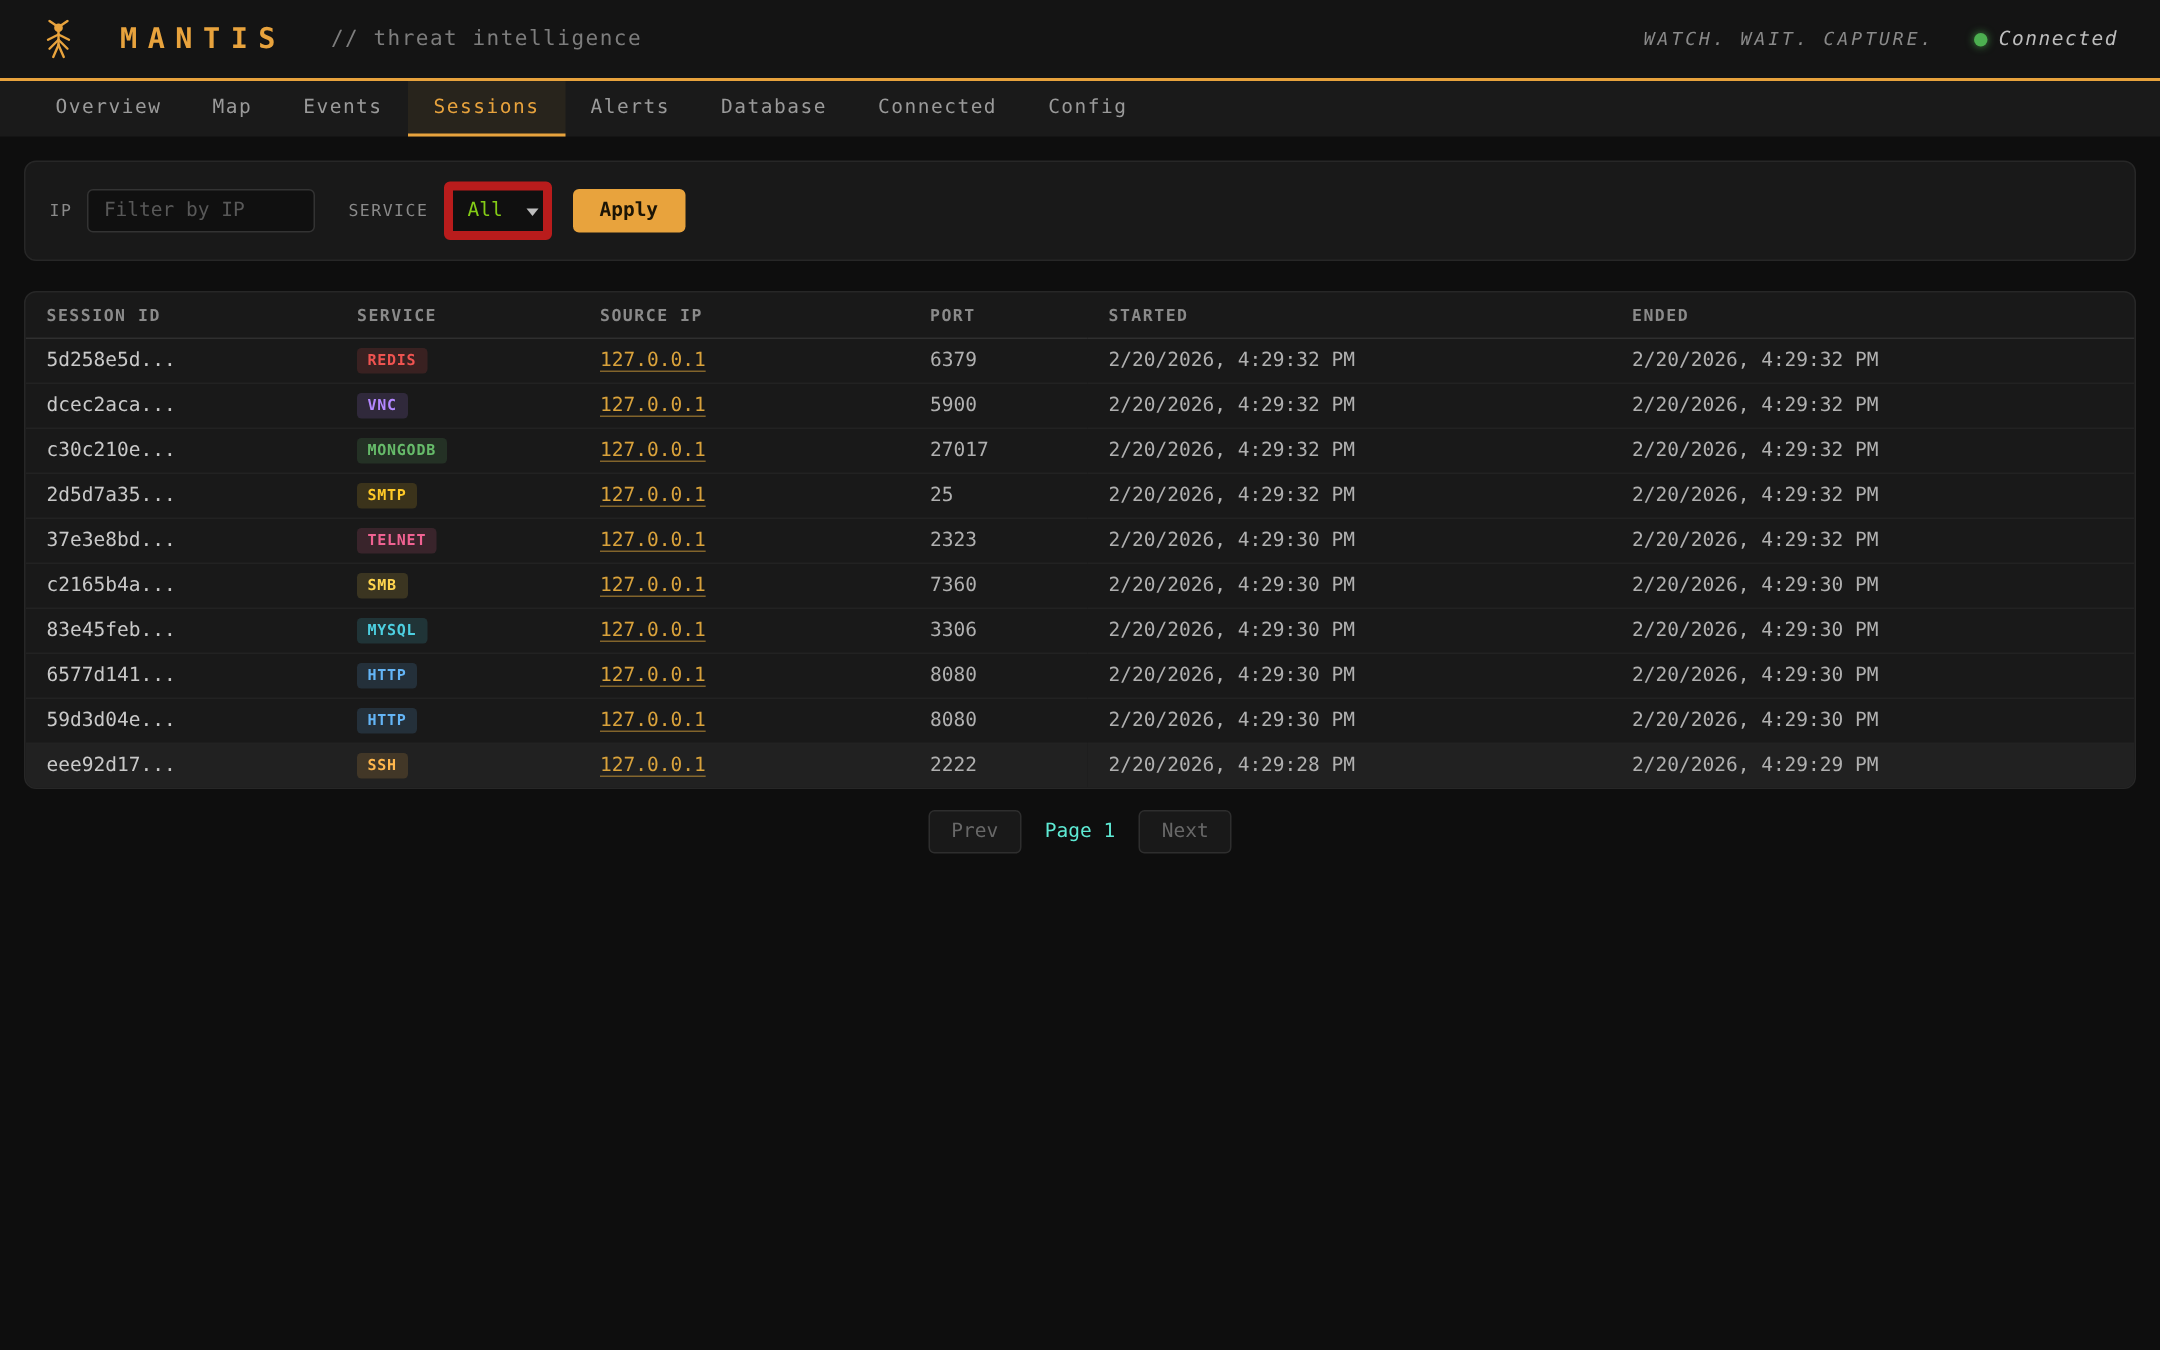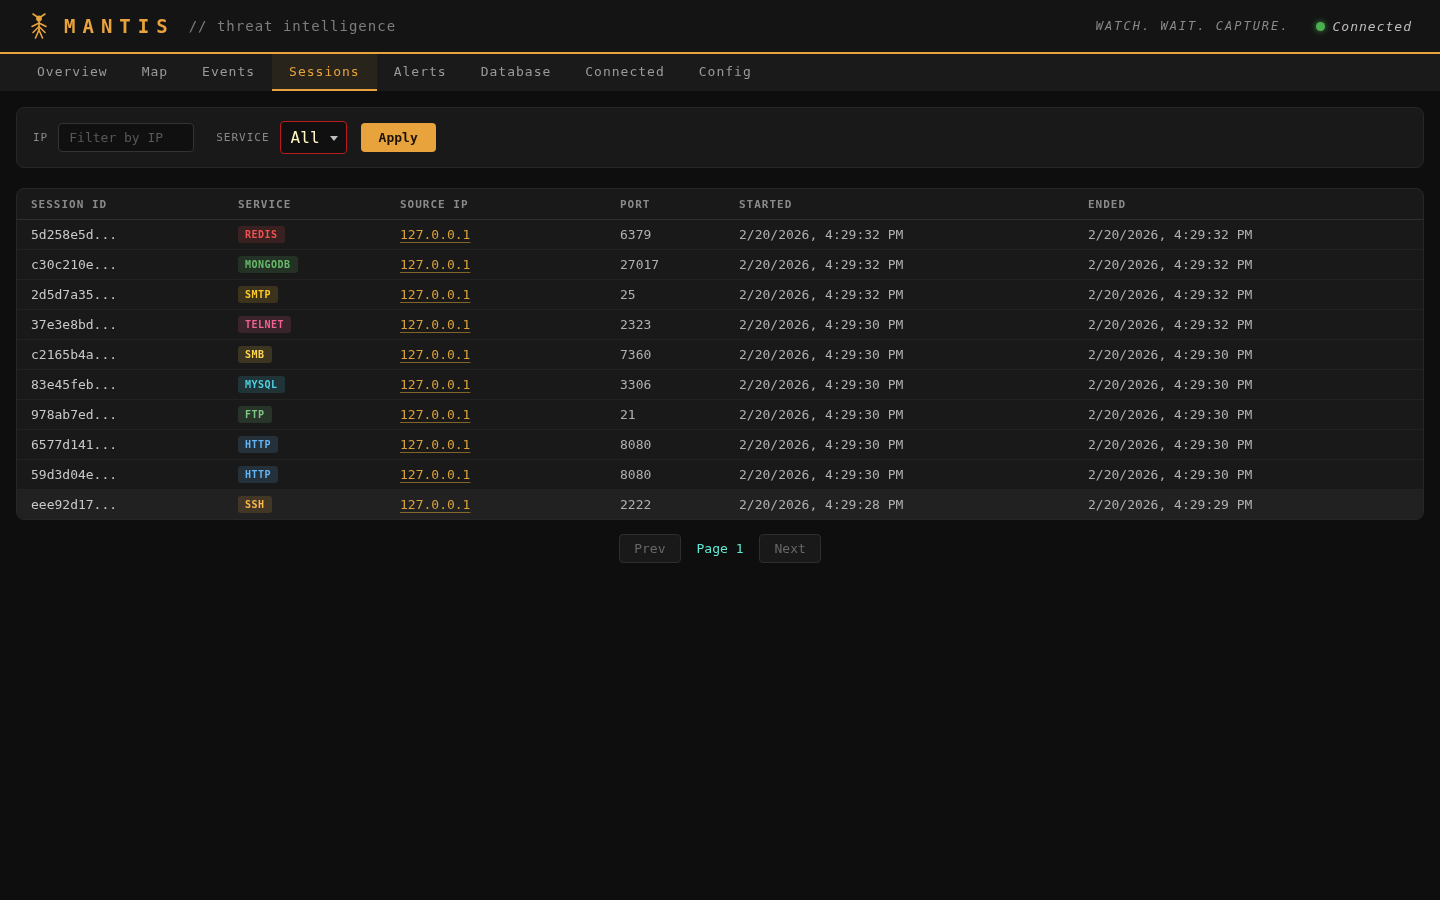--- a/index.html
+++ b/index.html
@@ -14,21 +14,21 @@
   
   .topbar {
     height: 54px;
     background: #141414;
     border-bottom: 2px solid #e8a33d;
     display: flex;
     align-items: center;
     justify-content: space-between;
     padding: 0 28px;
   }
-  .brand { display: flex; align-items: center; }
+  .brand { display: flex; align-items: center; gap: 16px; }
   .logo { display: inline-flex; margin-right: 14px; }
   .app-title {
     color: #e8a33d;
     font-size: 19px;
     font-weight: bold;
     letter-spacing: 7px;
   }
   .app-subtitle { color: #7d7d7d; font-size: 14px; margin-left: 14px; letter-spacing: 1px; }
   .topbar-right { display: flex; align-items: center; gap: 26px; font-style: italic; }
   .tagline { color: #8a8a8a; font-size: 12px; letter-spacing: 2px; }
@@ -84,34 +84,34 @@
     margin-right: 10px;
   }
   .ip-input {
     background: #101010;
     border: 1px solid #333;
     border-radius: 4px;
     color: #cfcfcf;
     font-family: inherit;
     font-size: 13px;
     padding: 6px 10px;
-    width: 136px;
+    width: 152px;
   }
   .ip-input::placeholder { color: #585858; }
   .service-label { margin-left: 22px; }
   .select-wrap { position: relative; display: inline-block; }
   .service-select {
     appearance: none;
     -webkit-appearance: none;
     background: #101010;
-    border: 1px solid #b91c1c;
+    border: 6px solid #b91c1c;
     border-radius: 4px;
-    color: #fef9c3;
+    color: #84cc16;
     font-family: inherit;
-    font-size: 16px;
+    font-size: 13px;
     padding: 6px 26px 6px 10px;
     cursor: pointer;
   }
   .select-wrap::after {
     content: "";
     position: absolute;
     right: 9px; top: 50%;
     margin-top: -2px;
     border-left: 4px solid transparent;
     border-right: 4px solid transparent;
@@ -285,20 +285,32 @@
       <span class="badge" style="color: rgb(239, 83, 80); background: rgba(239, 83, 80, 0.15);">REDIS</span>
     </td>
     <td>
       <span class="ip-link">127.0.0.1</span>
     </td>
     <td>6379</td>
     <td>2/20/2026, 4:29:32 PM</td>
     <td>2/20/2026, 4:29:32 PM</td>
   </tr>
             <tr>
+    <td class="cell-id">dcec2aca...</td>
+    <td>
+      <span class="badge" style="color: rgb(179, 136, 255); background: rgba(179, 136, 255, 0.15);">VNC</span>
+    </td>
+    <td>
+      <span class="ip-link">127.0.0.1</span>
+    </td>
+    <td>5900</td>
+    <td>2/20/2026, 4:29:32 PM</td>
+    <td>2/20/2026, 4:29:32 PM</td>
+  </tr>
+            <tr>
     <td class="cell-id">c30c210e...</td>
     <td>
       <span class="badge" style="color: rgb(102, 187, 106); background: rgba(102, 187, 106, 0.15);">MONGODB</span>
     </td>
     <td>
       <span class="ip-link">127.0.0.1</span>
     </td>
     <td>27017</td>
     <td>2/20/2026, 4:29:32 PM</td>
     <td>2/20/2026, 4:29:32 PM</td>
@@ -341,32 +353,20 @@
   </tr>
             <tr>
     <td class="cell-id">83e45feb...</td>
     <td>
       <span class="badge" style="color: rgb(77, 208, 225); background: rgba(77, 208, 225, 0.15);">MYSQL</span>
     </td>
     <td>
       <span class="ip-link">127.0.0.1</span>
     </td>
     <td>3306</td>
-    <td>2/20/2026, 4:29:30 PM</td>
-    <td>2/20/2026, 4:29:30 PM</td>
-  </tr>
-            <tr>
-    <td class="cell-id">978ab7ed...</td>
-    <td>
-      <span class="badge" style="color: rgb(129, 199, 132); background: rgba(129, 199, 132, 0.15);">FTP</span>
-    </td>
-    <td>
-      <span class="ip-link">127.0.0.1</span>
-    </td>
-    <td>21</td>
     <td>2/20/2026, 4:29:30 PM</td>
     <td>2/20/2026, 4:29:30 PM</td>
   </tr>
             <tr>
     <td class="cell-id">6577d141...</td>
     <td>
       <span class="badge" style="color: rgb(100, 181, 246); background: rgba(100, 181, 246, 0.15);">HTTP</span>
     </td>
     <td>
       <span class="ip-link">127.0.0.1</span>

